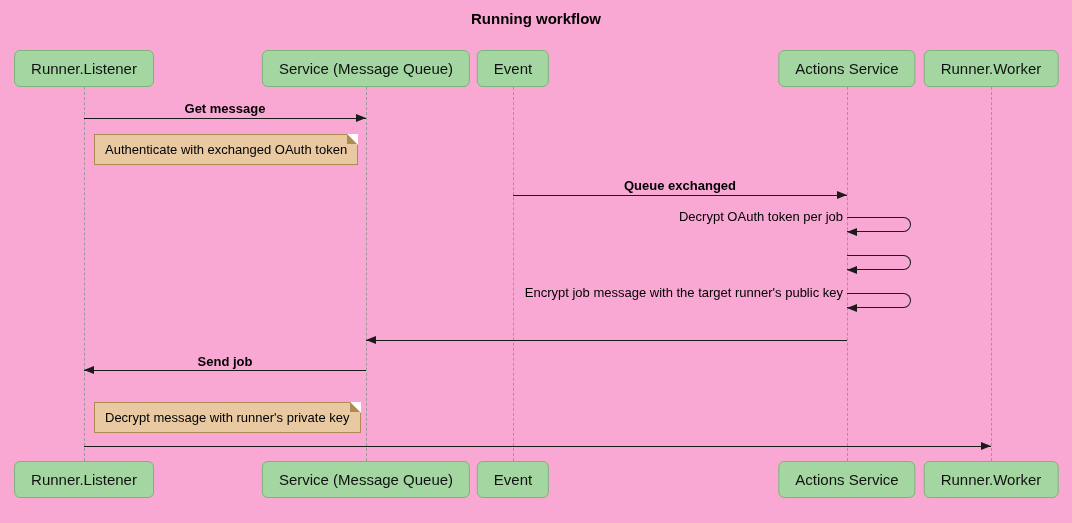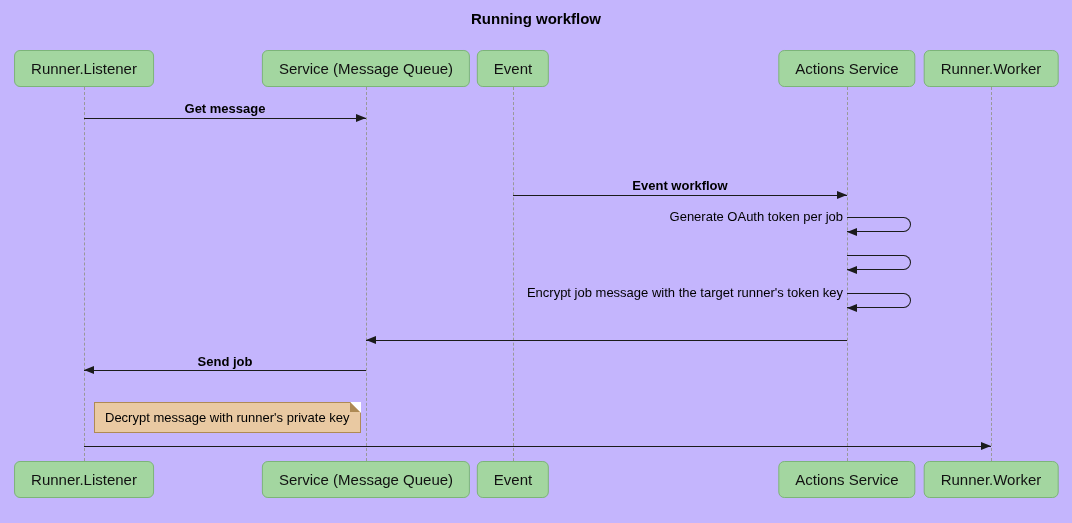--- a/index.html
+++ b/index.html
@@ -5,21 +5,21 @@
   html, body {
     margin: 0;
     padding: 0;
     background: #ffffff;
     font-family: "Liberation Sans", sans-serif;
   }
   .canvas {
     position: relative;
     width: 1072px;
     height: 523px;
-    background: #c4b5fd;
+    background: #f9a8d4;
     overflow: hidden;
   }
   .diagram-title {
     position: absolute;
     left: 0;
     right: 0;
     top: 10px;
     text-align: center;
     font-size: 15px;
     font-weight: bold;
@@ -137,33 +137,34 @@
   <div class="actor" style="left:84px;  top:50px">Runner.Listener</div>
   <div class="actor" style="left:366px; top:50px">Service (Message Queue)</div>
   <div class="actor" style="left:513px; top:50px">Event</div>
   <div class="actor" style="left:847px; top:50px">Actions Service</div>
   <div class="actor" style="left:991px; top:50px">Runner.Worker</div>
 
   <div class="msg-label" style="left:225px; top:101px">Get message</div>
   <div class="msg-line" style="left:84px; top:118px; width:282px"></div>
   <div class="arrow right" style="left:356px; top:114px"></div>
 
+  <div class="note" style="left:94px; top:134px">Authenticate with exchanged OAuth token</div>
 
-  <div class="msg-label" style="left:680px; top:178px">Event workflow</div>
+  <div class="msg-label" style="left:680px; top:178px">Queue exchanged</div>
   <div class="msg-line" style="left:513px; top:195px; width:334px"></div>
   <div class="arrow right" style="left:837px; top:191px"></div>
 
-  <div class="self-label" style="right:229px; top:209px">Generate OAuth token per job</div>
+  <div class="self-label" style="right:229px; top:209px">Decrypt OAuth token per job</div>
   <div class="self-loop" style="left:847px; top:217px"></div>
   <div class="arrow left" style="left:847px; top:228px"></div>
 
   <div class="self-loop" style="left:847px; top:255px"></div>
   <div class="arrow left" style="left:847px; top:266px"></div>
 
-  <div class="self-label" style="right:229px; top:285px">Encrypt job message with the target runner's token key</div>
+  <div class="self-label" style="right:229px; top:285px">Encrypt job message with the target runner's public key</div>
   <div class="self-loop" style="left:847px; top:293px"></div>
   <div class="arrow left" style="left:847px; top:304px"></div>
 
   <div class="msg-line" style="left:366px; top:340px; width:481px"></div>
   <div class="arrow left" style="left:366px; top:336px"></div>
 
   <div class="msg-label" style="left:225px; top:354px">Send job</div>
   <div class="msg-line" style="left:84px; top:370px; width:282px"></div>
   <div class="arrow left" style="left:84px; top:366px"></div>
 

